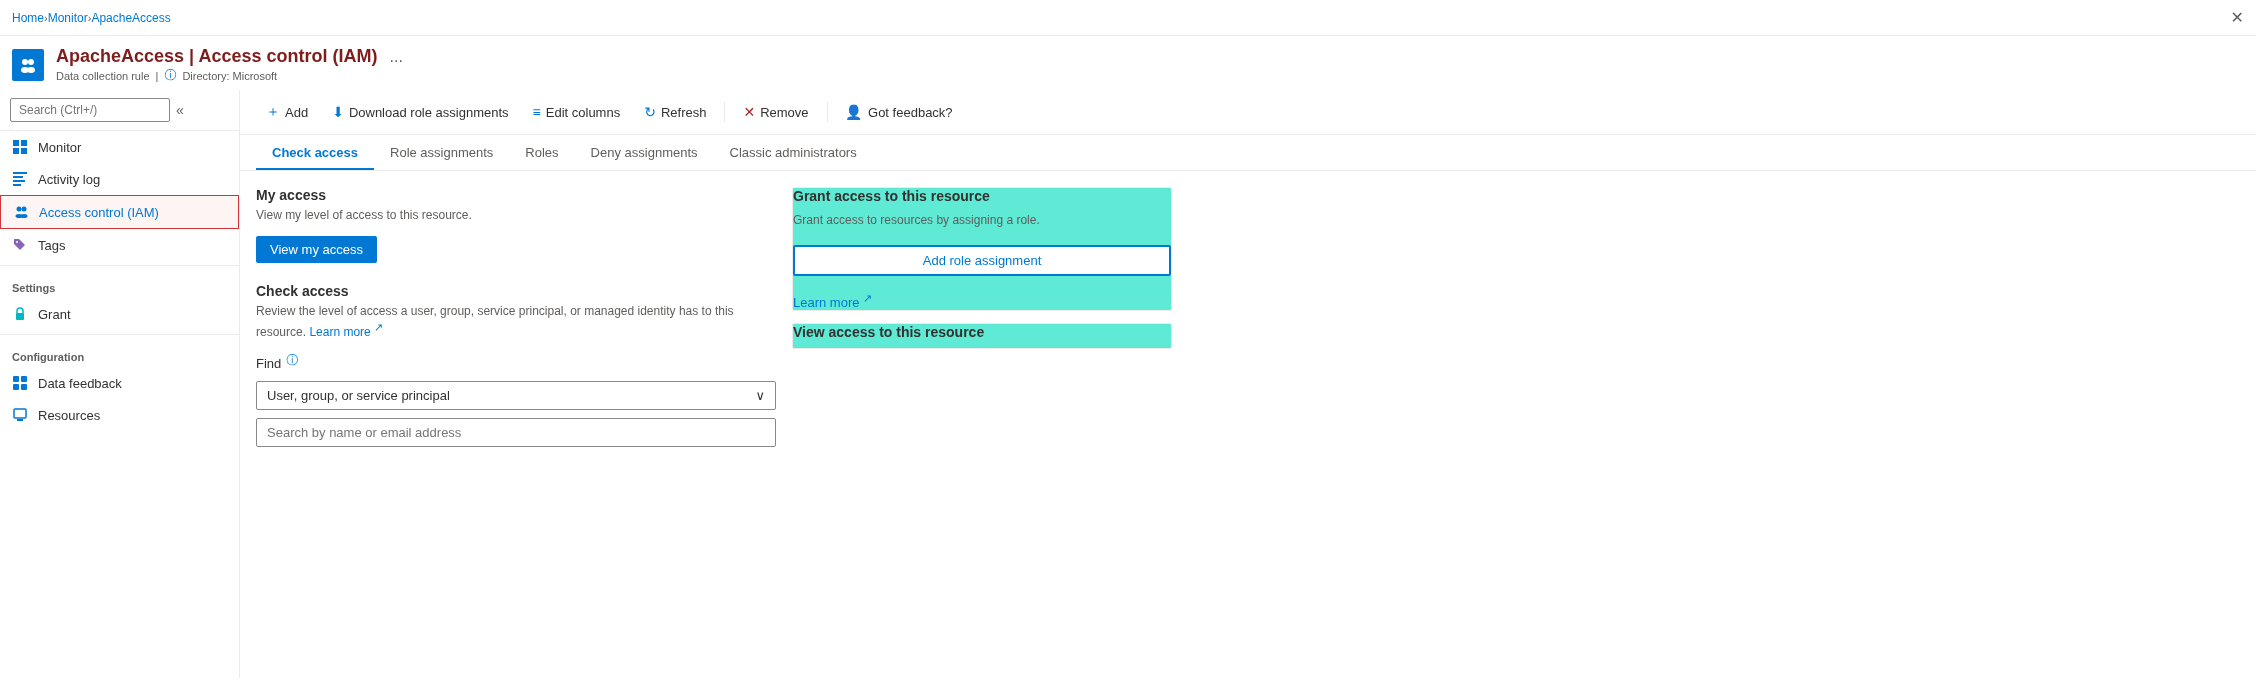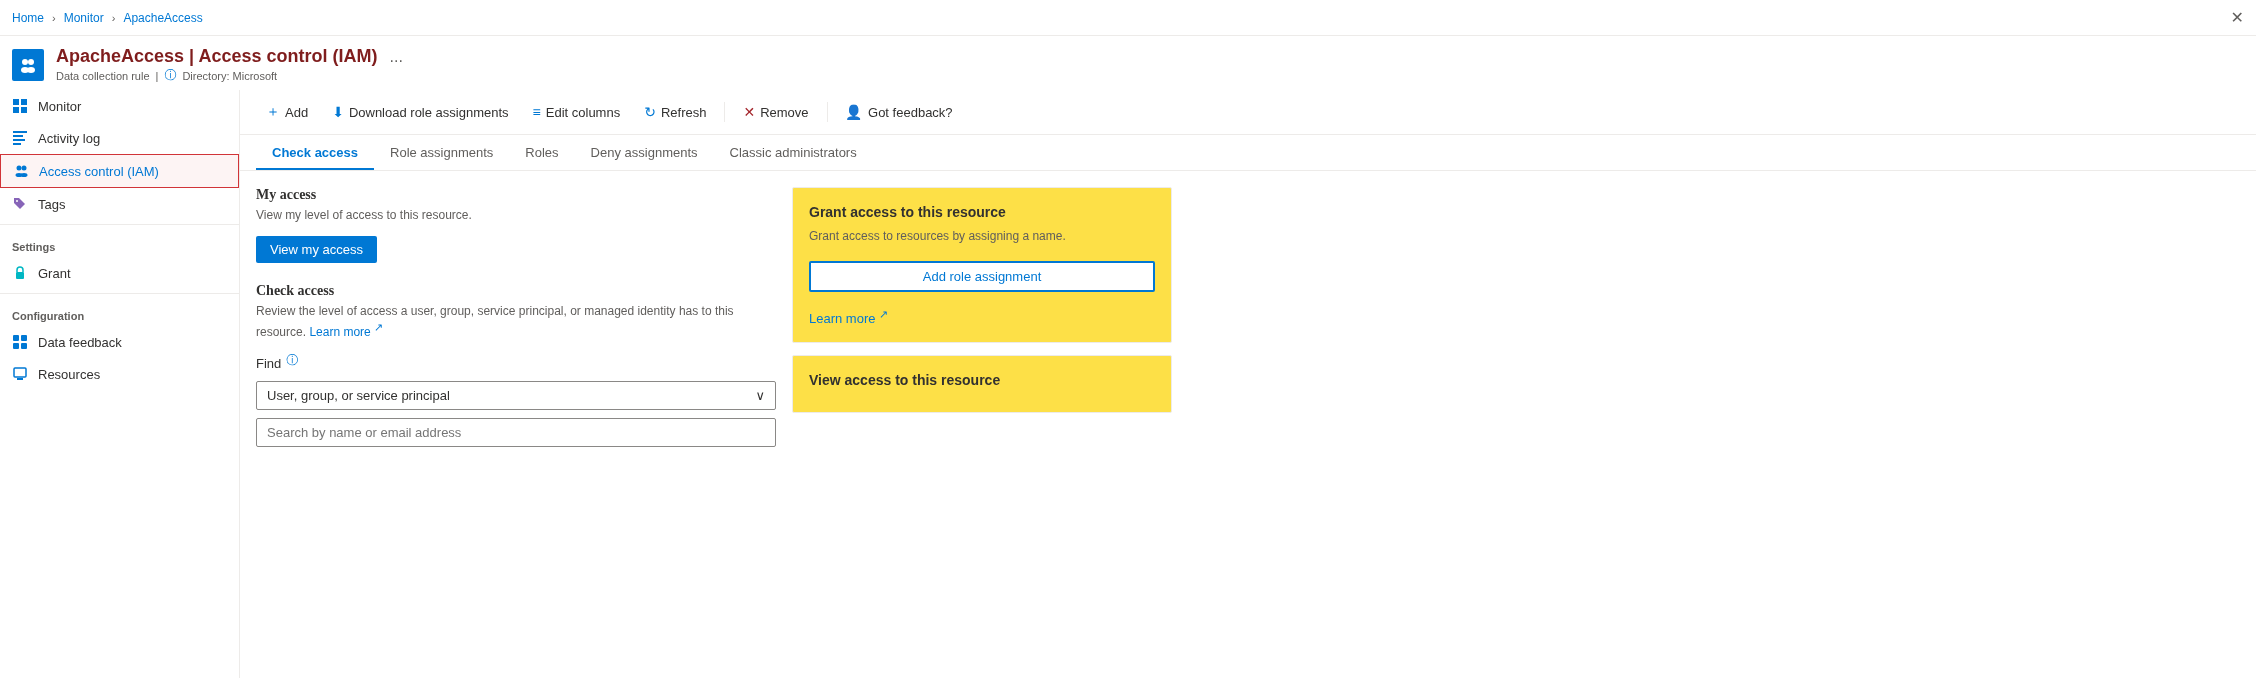--- a/index.html
+++ b/index.html
@@ -10,21 +10,21 @@
       display: flex;
       align-items: center;
       padding: 6px 12px;
       background: #fff;
       border-bottom: 1px solid #edebe9;
       height: 36px;
     }
     .breadcrumb {
       display: flex;
       align-items: center;
-      gap: 8px;
+      gap: 0;
       font-size: 12px;
       color: #0078d4;
     }
     .breadcrumb span { color: #605e5c; }
     .breadcrumb a { color: #0078d4; text-decoration: none; }
     .breadcrumb-sep { color: #605e5c; font-size: 11px; }
     .close-btn { margin-left: auto; cursor: pointer; font-size: 16px; color: #605e5c; border: none; background: none; }
 
     
     .page-header {
@@ -184,21 +184,20 @@
     
     .panel-left {
       flex: 1;
       max-width: 520px;
     }
     .section-title {
       font-size: 14px;
       font-weight: 600;
       color: #323130;
       margin-bottom: 4px;
-      font-family: Liberation Serif, serif;
     }
     .section-desc {
       font-size: 12px;
       color: #605e5c;
       margin-bottom: 12px;
       line-height: 1.4;
     }
     .blue-link { color: #0078d4; text-decoration: none; }
     .btn-primary {
       background: #0078d4;
@@ -245,23 +244,22 @@
     }
 
     
     .panel-right {
       width: 380px;
       flex-shrink: 0;
     }
     .card {
       border: 1px solid #edebe9;
       border-radius: 2px;
-      padding: 16px;
       margin-bottom: 12px;
-      background: #fde047;
+      background: #5eead4;
     }
     .card-title {
       font-size: 14px;
       font-weight: 600;
       color: #323130;
       margin-bottom: 8px;
     }
     .card-desc {
       font-size: 12px;
       color: #605e5c;
@@ -325,20 +323,24 @@
       <span>|</span>
       <span class="info-icon">ⓘ</span>
       <span>Directory: Microsoft</span>
     </div>
   </div>
 </div>
 
 <div class="main-layout">
 
   <div class="sidebar">
+    <div class="sidebar-search">
+      <input type="text" placeholder="Search (Ctrl+/)" style="">
+      <button class="collapse-btn">«</button>
+    </div>
 
     <div class="nav-item">
       <span class="nav-icon blue">
         <svg width="14" height="14" viewBox="0 0 14 14" fill="#0078d4">
           <rect x="0" y="0" width="6" height="6"></rect>
             <rect x="8" y="0" width="6" height="6"></rect>
           <rect x="0" y="8" width="6" height="6"></rect>
             <rect x="8" y="8" width="6" height="6"></rect>
         </svg>
       </span>
@@ -485,21 +487,21 @@
             <span>∨</span>
           </div>
           <input type="text" class="search-input-box" placeholder="Search by name or email address" style="">
         </div>
       </div>
 
       <div class="panel-right">
 
         <div class="card">
           <div class="card-title">Grant access to this resource</div>
-          <div class="card-desc">Grant access to resources by assigning a name.</div>
+          <div class="card-desc">Grant access to resources by assigning a role.</div>
           <div class="card-actions">
             <button class="btn-add-role">Add role assignment</button>
             <a href="#" class="blue-link">
               <span>Learn more</span>
               <span class="ext-link-icon">↗</span>
             </a>
           </div>
         </div>
 
         <div class="card">

